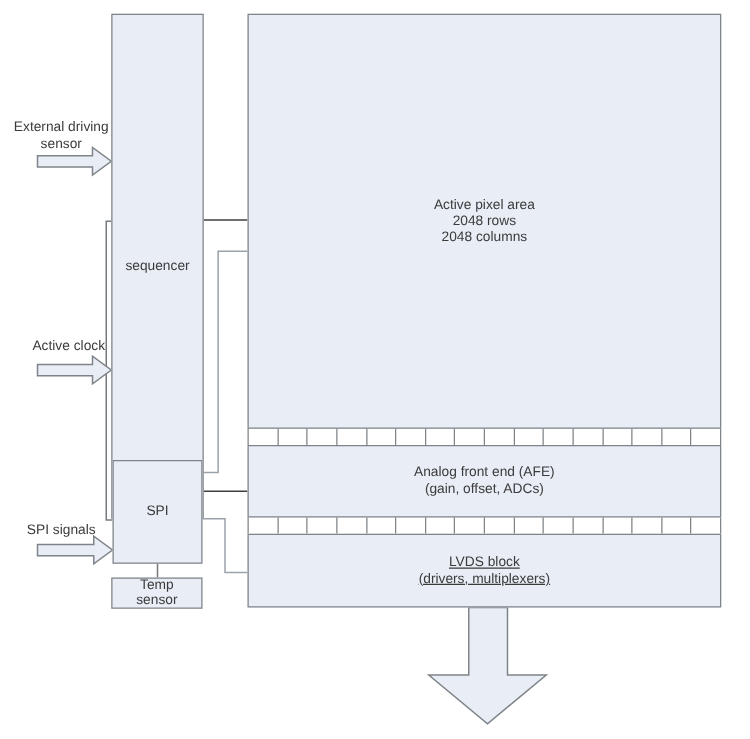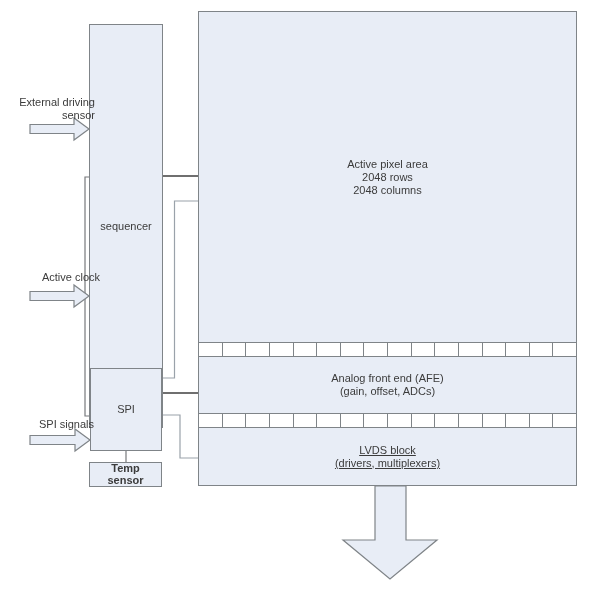--- a/index.html
+++ b/index.html
@@ -12,21 +12,21 @@
   }
   .block{
     position:absolute;box-sizing:border-box;
     background:var(--fill,#e8edf6);
     border:1.4px solid var(--border,#7f8488);
     display:flex;flex-direction:column;align-items:center;justify-content:center;
     font-size:11px;line-height:13px;
   }
   .block.tight{line-height:11.5px;}
   .freelabel{
-    position:absolute;font-size:11px;line-height:13px;text-align:right;
+    position:absolute;font-size:11px;line-height:13px;text-align:center;
   }
   svg.wires{position:absolute;left:0;top:0;pointer-events:none;}
   .comb{
     position:absolute;display:flex;box-sizing:border-box;
   }
   .comb span{
     flex:1;height:100%;box-sizing:border-box;
     border-left:1.3px solid var(--border,#7f8488);
   }
   .comb span:last-child{border-right:1.3px solid var(--border,#7f8488);}
@@ -52,21 +52,21 @@
 
     <path d="M126 451 V462" fill="none" stroke="var(--line-mid)" stroke-width="1.2"></path>
 
     <polygon points="30,124.5 74,124.5 74,118 89,129 74,140 74,133.5 30,133.5" fill="var(--fill)" stroke="var(--border)" stroke-width="1.2"></polygon>
     <polygon points="30,291.5 74,291.5 74,285 89,296 74,307 74,300.5 30,300.5" fill="var(--fill)" stroke="var(--border)" stroke-width="1.2"></polygon>
     <polygon points="30,435.5 75,435.5 75,429 90,440 75,451 75,444.5 30,444.5" fill="var(--fill)" stroke="var(--border)" stroke-width="1.2"></polygon>
 
     <polygon points="375,486 406,486 406,540 437,540 390,579 343,540 375,540" fill="var(--fill)" stroke="var(--border)" stroke-width="1.2"></polygon>
   </svg>
 
-  <div class="block" style="left:89px;top:24px;width:74px;height:404px;">
+  <div class="block" style="left:89px;top:11px;width:74px;height:404px;">
     <div>sequencer</div>
   </div>
 
   <div class="block" style="left:198px;top:11px;width:379px;height:332px;">
     <div>Active pixel area</div>
     <div>2048 rows</div>
     <div>2048 columns</div>
   </div>
 
   <div class="comb" style="left:198px;top:343px;width:379px;height:13px;">
@@ -114,21 +114,21 @@
 
   <div class="block" style="left:198px;top:427px;width:379px;height:59px;text-decoration:underline;">
     <div>LVDS block</div>
     <div>(drivers, multiplexers)</div>
   </div>
 
   <div class="block" style="left:90px;top:368px;width:72px;height:83px;">
     <div>SPI</div>
   </div>
 
-  <div class="block tight" style="left:89px;top:462px;width:73px;height:25px;font-weight:bold;">
+  <div class="block tight" style="left:89px;top:462px;width:73px;height:25px;">
     <div>Temp</div>
     <div>sensor</div>
   </div>
 
   <div class="freelabel" style="left:3px;top:96px;width:92px;">
     <div>External driving</div>
     <div>sensor</div>
   </div>
 
   <div class="freelabel" style="left:10px;top:271px;width:90px;">

